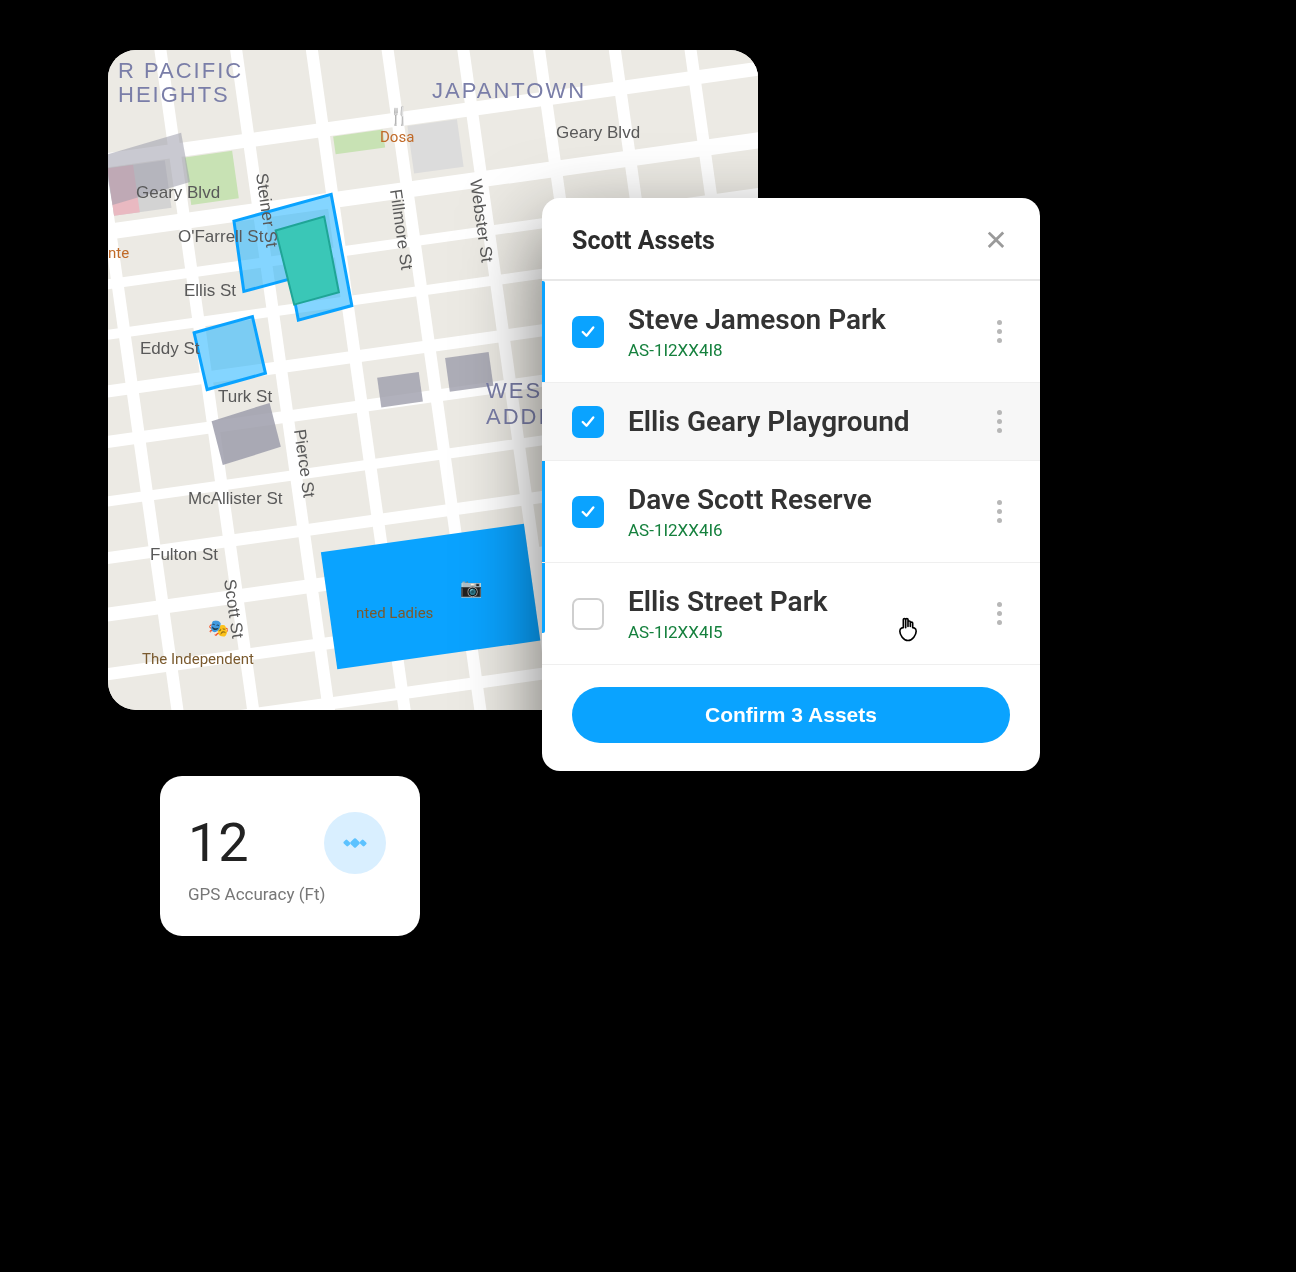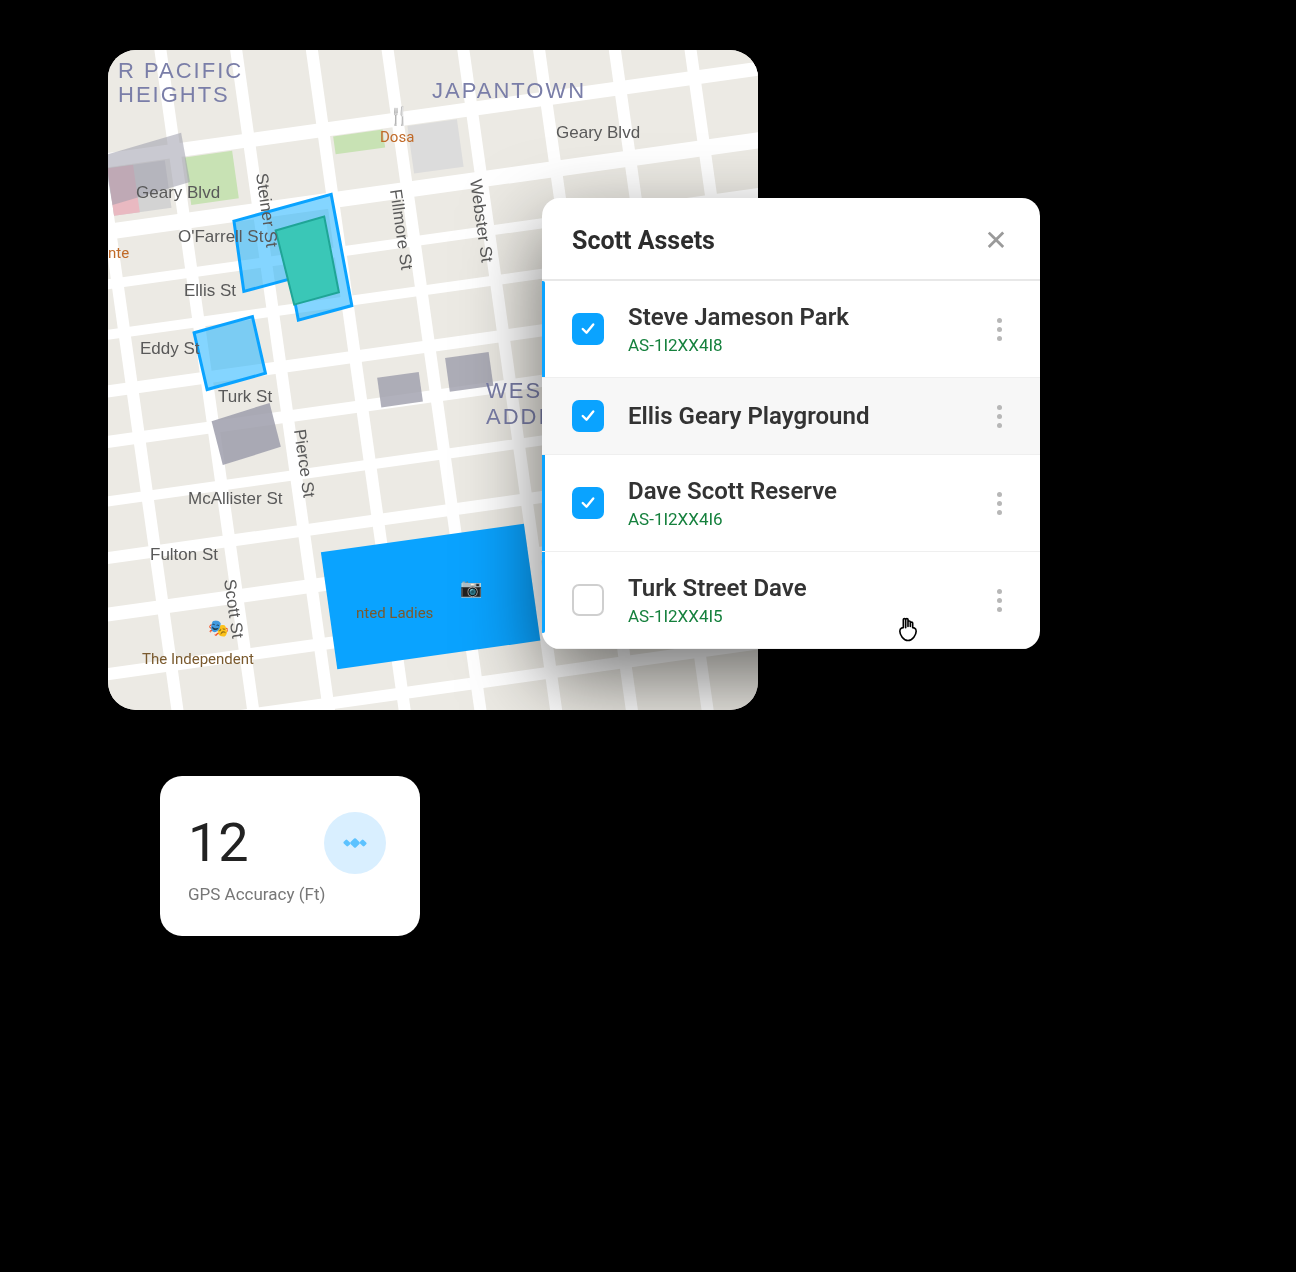--- a/index.html
+++ b/index.html
@@ -116,21 +116,21 @@
   }
   .asset-row.hover { background:#f7f7f7; }
   .chk {
     width:32px; height:32px; border-radius:7px; flex-shrink:0;
     display:flex; align-items:center; justify-content:center;
   }
   .chk.on { background:#0aa3ff; }
   .chk.off { border:2.5px solid #cfcfcf; background:#fff; }
   .chk svg { width:18px; height:18px; }
   .asset-text { flex:1; }
-  .asset-name { font-size:24px; font-weight:600; color:#333; }
+  .asset-name { font-size:28px; font-weight:600; color:#333; }
   .asset-id   { font-size:17px; color:#15803d; margin-top:4px; }
   .kebab { width:22px; display:flex; flex-direction:column; align-items:center; gap:4px; cursor:pointer; }
   .kebab span { width:5px; height:5px; border-radius:50%; background:#b7b7b7; }
 
   .panel-footer { padding: 22px 30px 28px 30px; }
   .confirm-btn {
     width:100%; height:56px; border:none; border-radius:28px;
     background:#0aa3ff; color:#fff; font-size:21px; font-weight:600;
     cursor:pointer;
   }
@@ -293,28 +293,31 @@
       <div class="kebab">
           <span></span>
           <span></span>
           <span></span>
         </div>
     </div>
 
     <div class="asset-row">
       <div class="chk off"></div>
       <div class="asset-text">
-        <div class="asset-name">Turk Street Dave</div>
+        <div class="asset-name">Ellis Street Park</div>
         <div class="asset-id">AS-1I2XX4I5</div>
       </div>
       <div class="kebab">
           <span></span>
           <span></span>
           <span></span>
         </div>
     </div>
   </div>
 
+  <div class="panel-footer">
+    <button class="confirm-btn">Confirm 3 Assets</button>
+  </div>
 </div>
 
 <svg class="cursor" viewBox="0 0 24 24">
   <path d="M8 3c0 4 0 7 0 7s-3 0-3 3 3 8 7 8 7-5 7-8-3-3-3-3V6c0-1-2-1-2 0v3V5c0-1-2-1-2 0v4V3c0-1-2-1-2 0v7V3c0-1-2-1-2 0z" fill="#fff" stroke="#000" stroke-width="1.4" stroke-linejoin="round"></path>
 </svg>
 
 </body></html>

